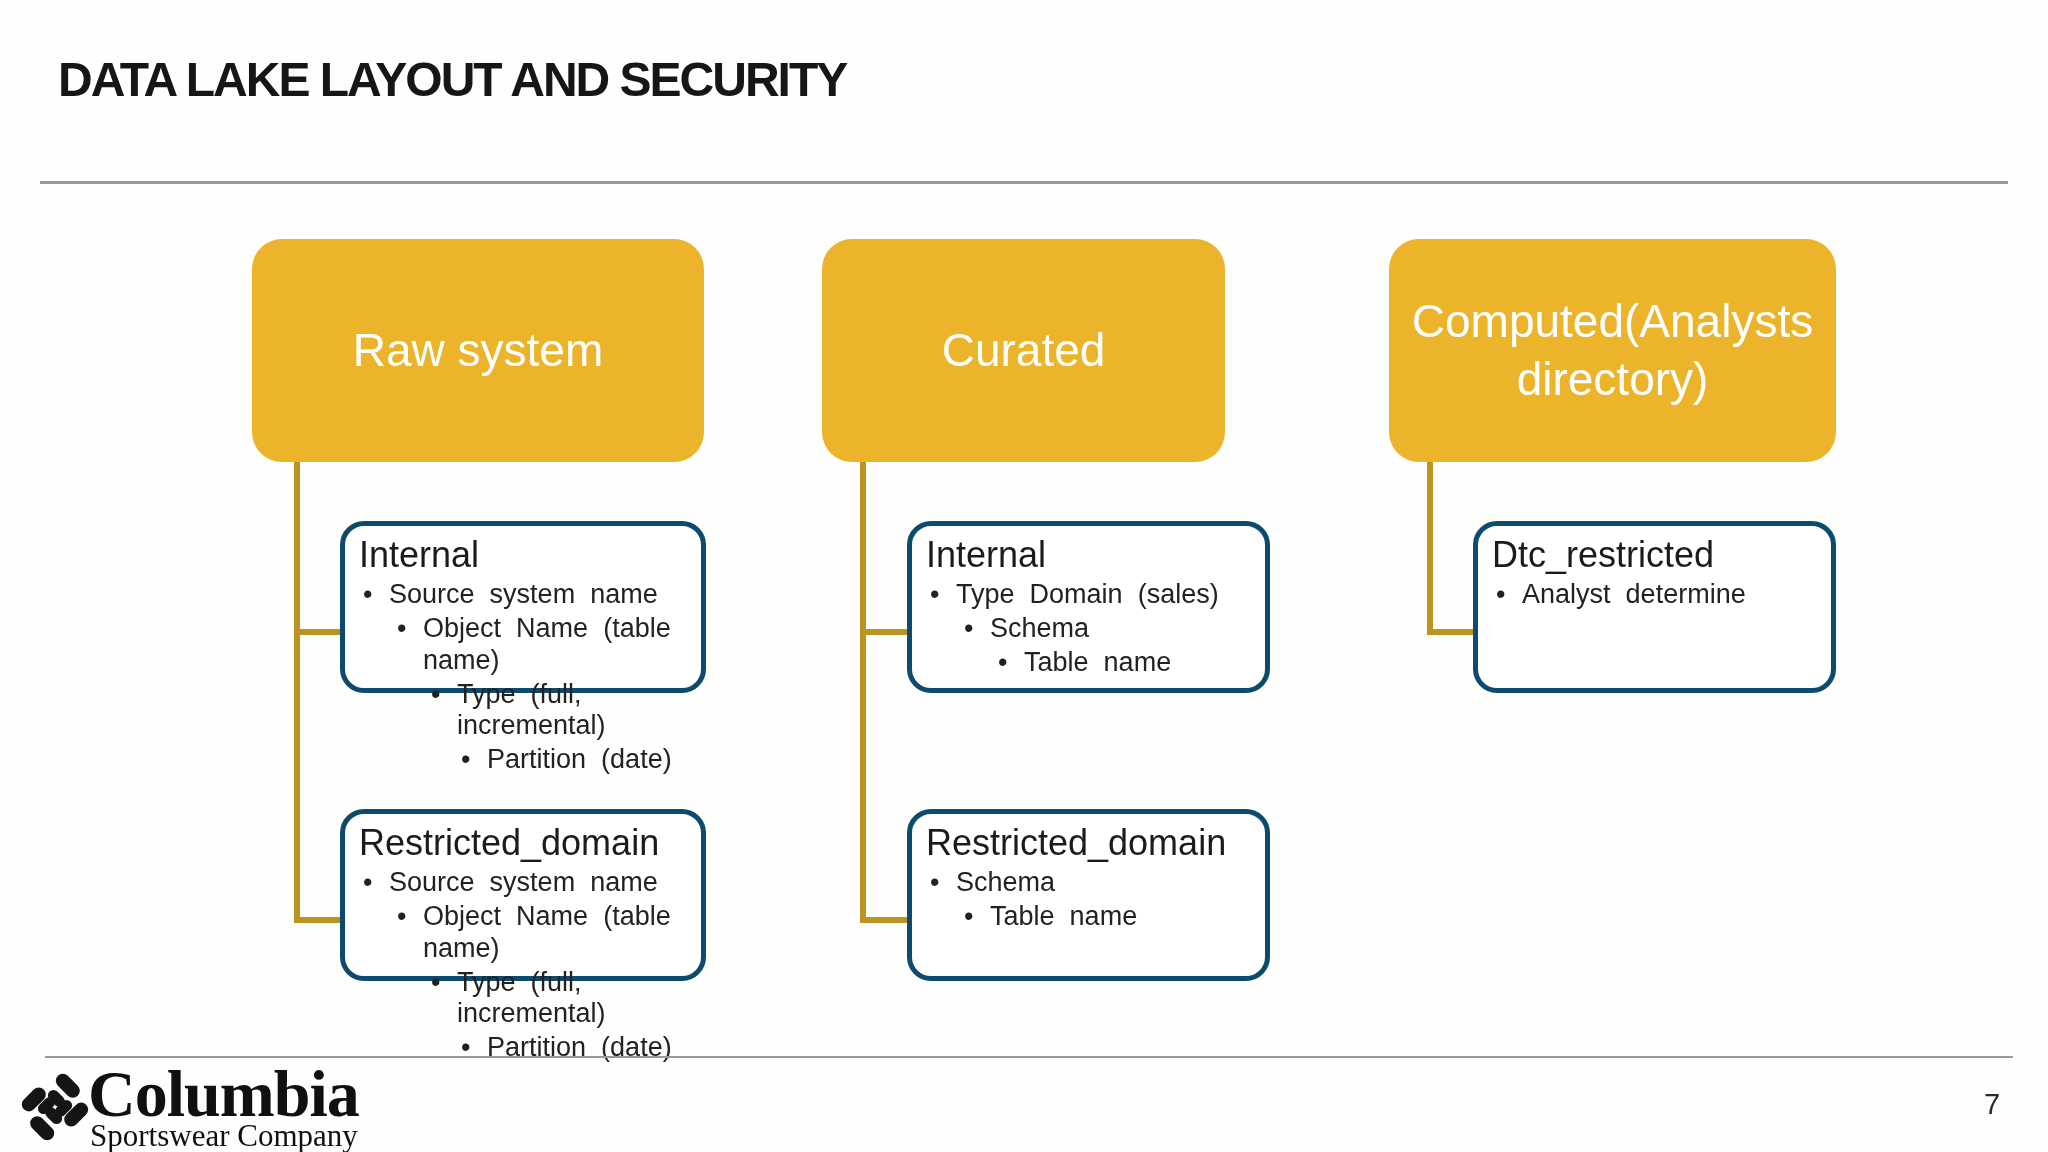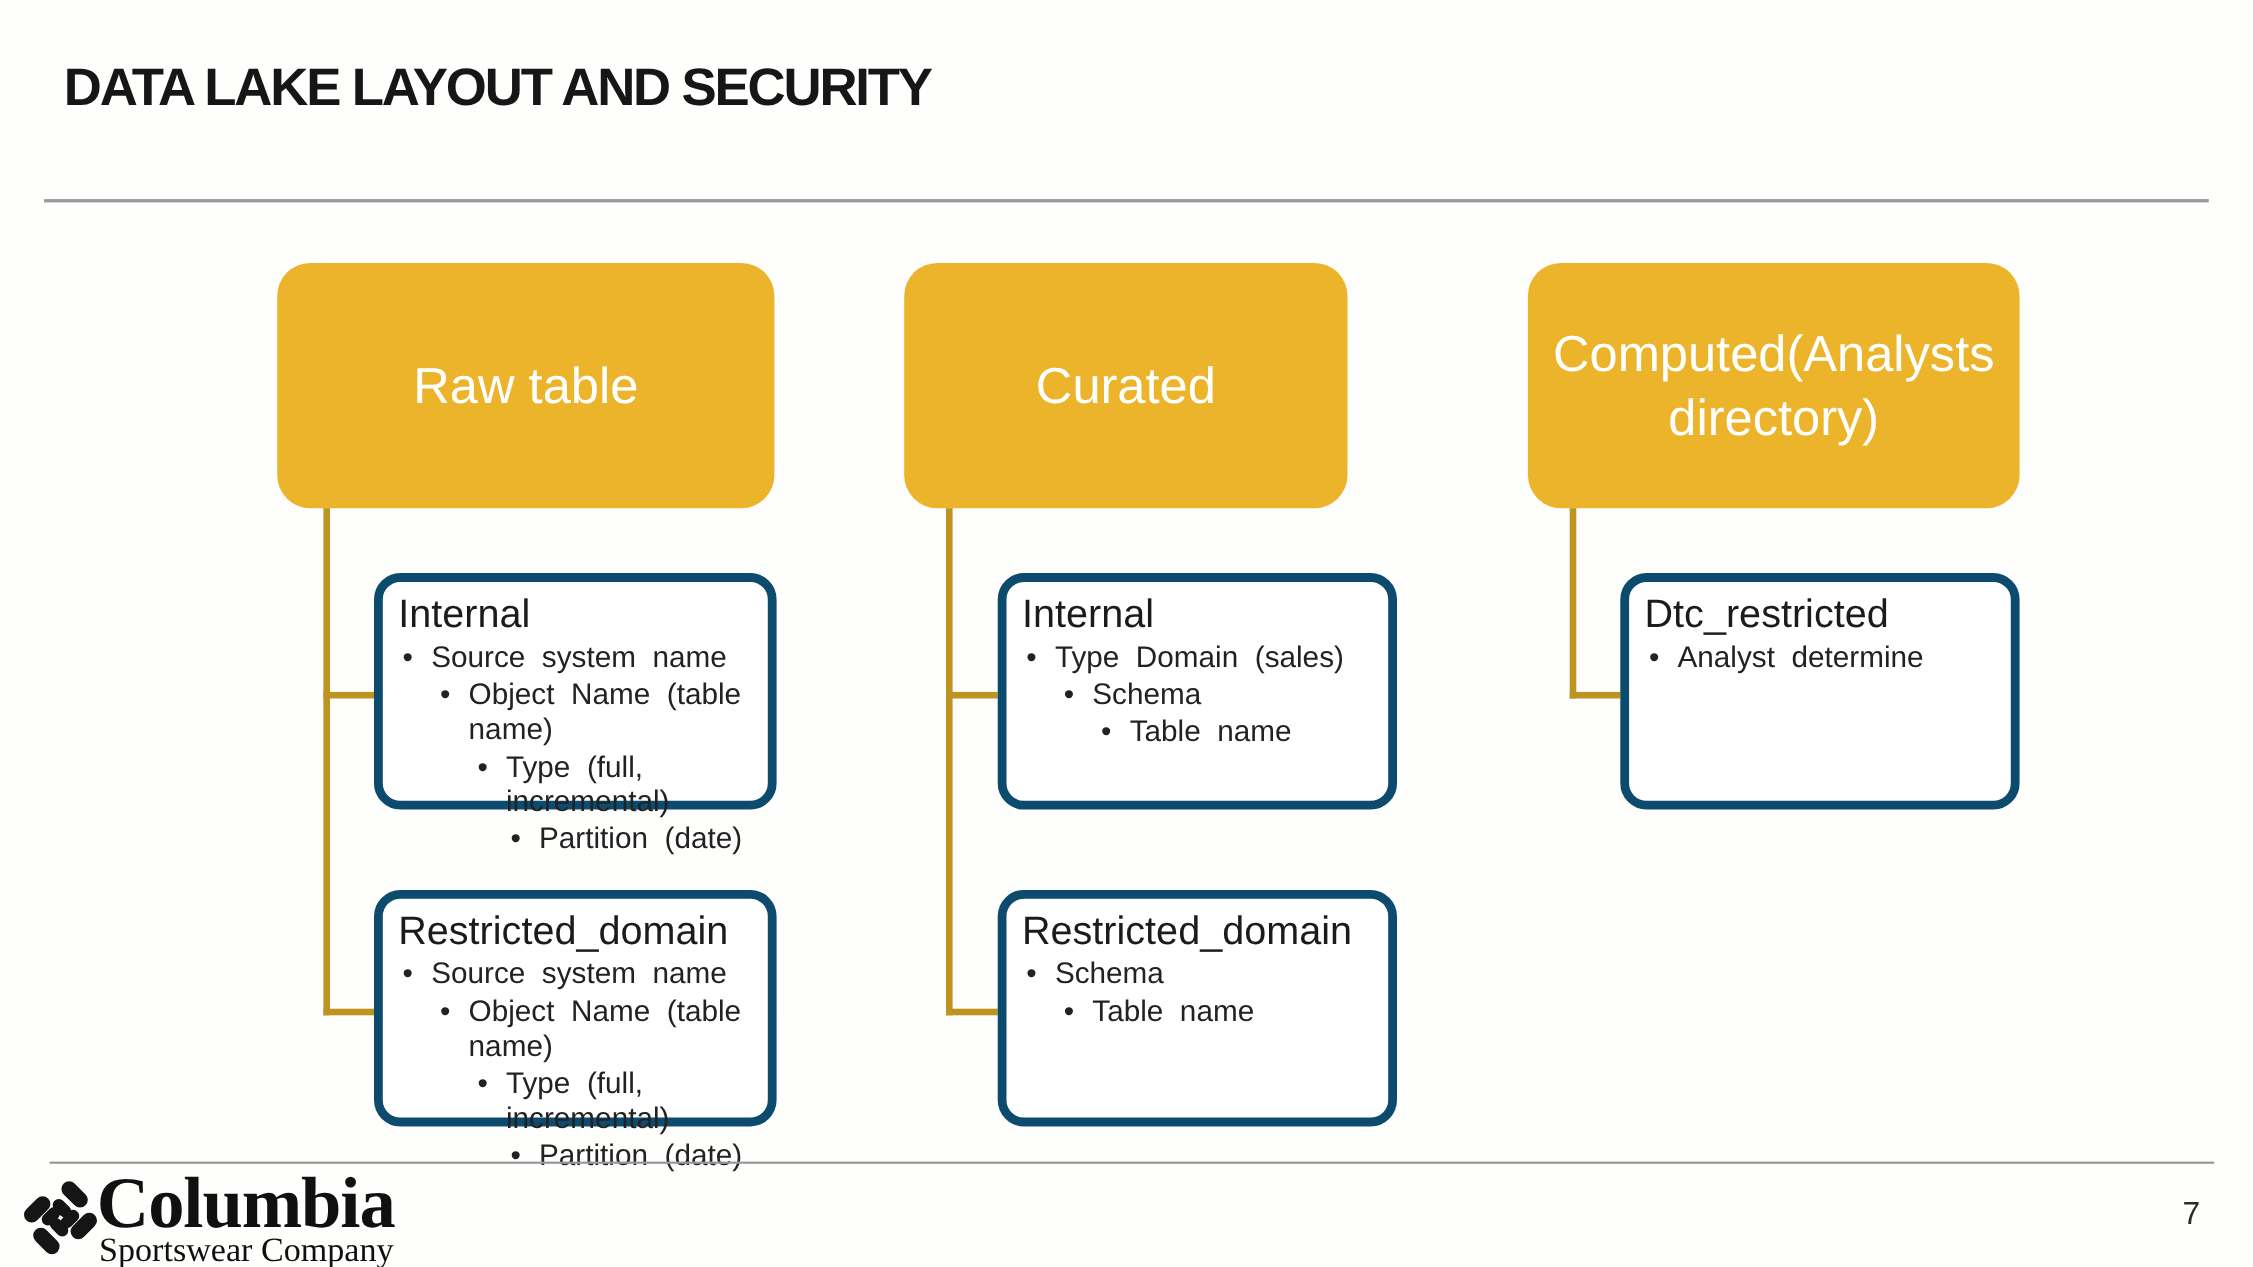--- a/index.html
+++ b/index.html
@@ -19,22 +19,22 @@
     position:absolute;left:40px;top:181px;width:1968px;height:3px;
     background:#9a9a9a;
   }
   
   .parent-box{
     position:absolute;height:223px;border-radius:30px;
     display:flex;align-items:center;justify-content:center;text-align:center;
     color:#ffffff;font-size:46px;line-height:1.25;padding:0 26px;box-sizing:border-box;
   }
   .child-box{
-    position:absolute;height:215px;box-sizing:border-box;
-    background:#ffffff;border:8px solid #0c4a6e;border-radius:24px;
+    position:absolute;height:172px;box-sizing:border-box;
+    background:#ffffff;border:5px solid #0c4a6e;border-radius:24px;
     padding:6px 12px 6px 14px;
   }
   .child-title{
     font-size:36px;line-height:1.25;color:#1b1b1b;margin:0 0 2px 0;
   }
   .bullet{
     display:flex;align-items:flex-start;
     font-size:27px;line-height:1.18;word-spacing:0.28em;color:#222;
     margin:2px 0;
   }
@@ -66,21 +66,21 @@
 </style>
 </head>
 <body>
 
 <h1 class="page-title">DATA LAKE LAYOUT AND SECURITY</h1>
 <div class="title-rule"></div>
 
 <section>
 
   <div class="parent-box" style="left:252px;top:239px;width:452px;background:#ecb42b;">
-    <span>Raw table</span>
+    <span>Raw system</span>
   </div>
   <div class="conn" style="left:294px;top:462px;width:6px;height:461px;"></div>
   <div class="conn" style="left:294px;top:629px;width:46px;height:6px;"></div>
   <div class="conn" style="left:294px;top:917px;width:46px;height:6px;"></div>
 
   <div class="child-box" style="left:340px;top:521px;width:366px;">
     <div class="child-title">Internal</div>
     <div class="bullet lvl1">
       <span class="marker">•</span>
       <span>Source system name</span>

